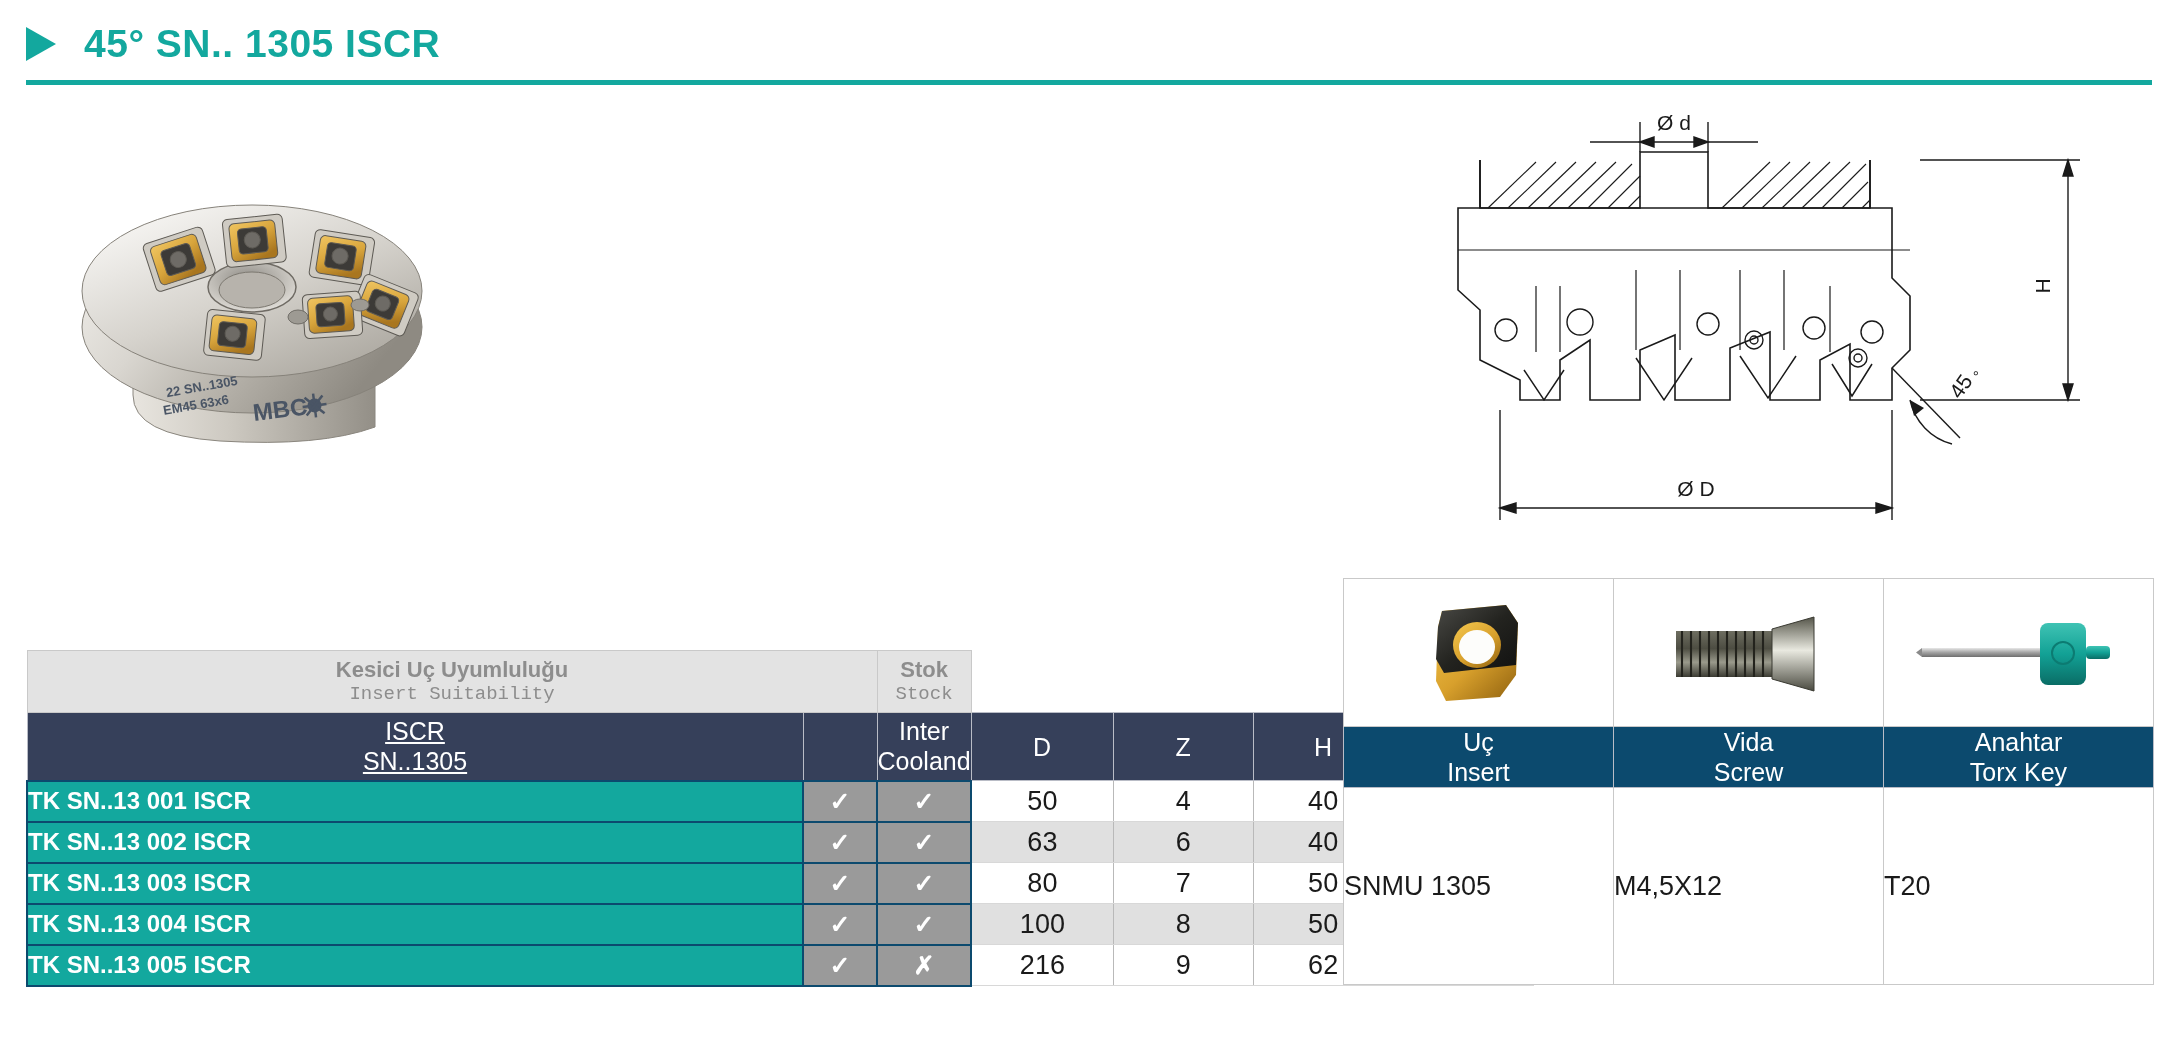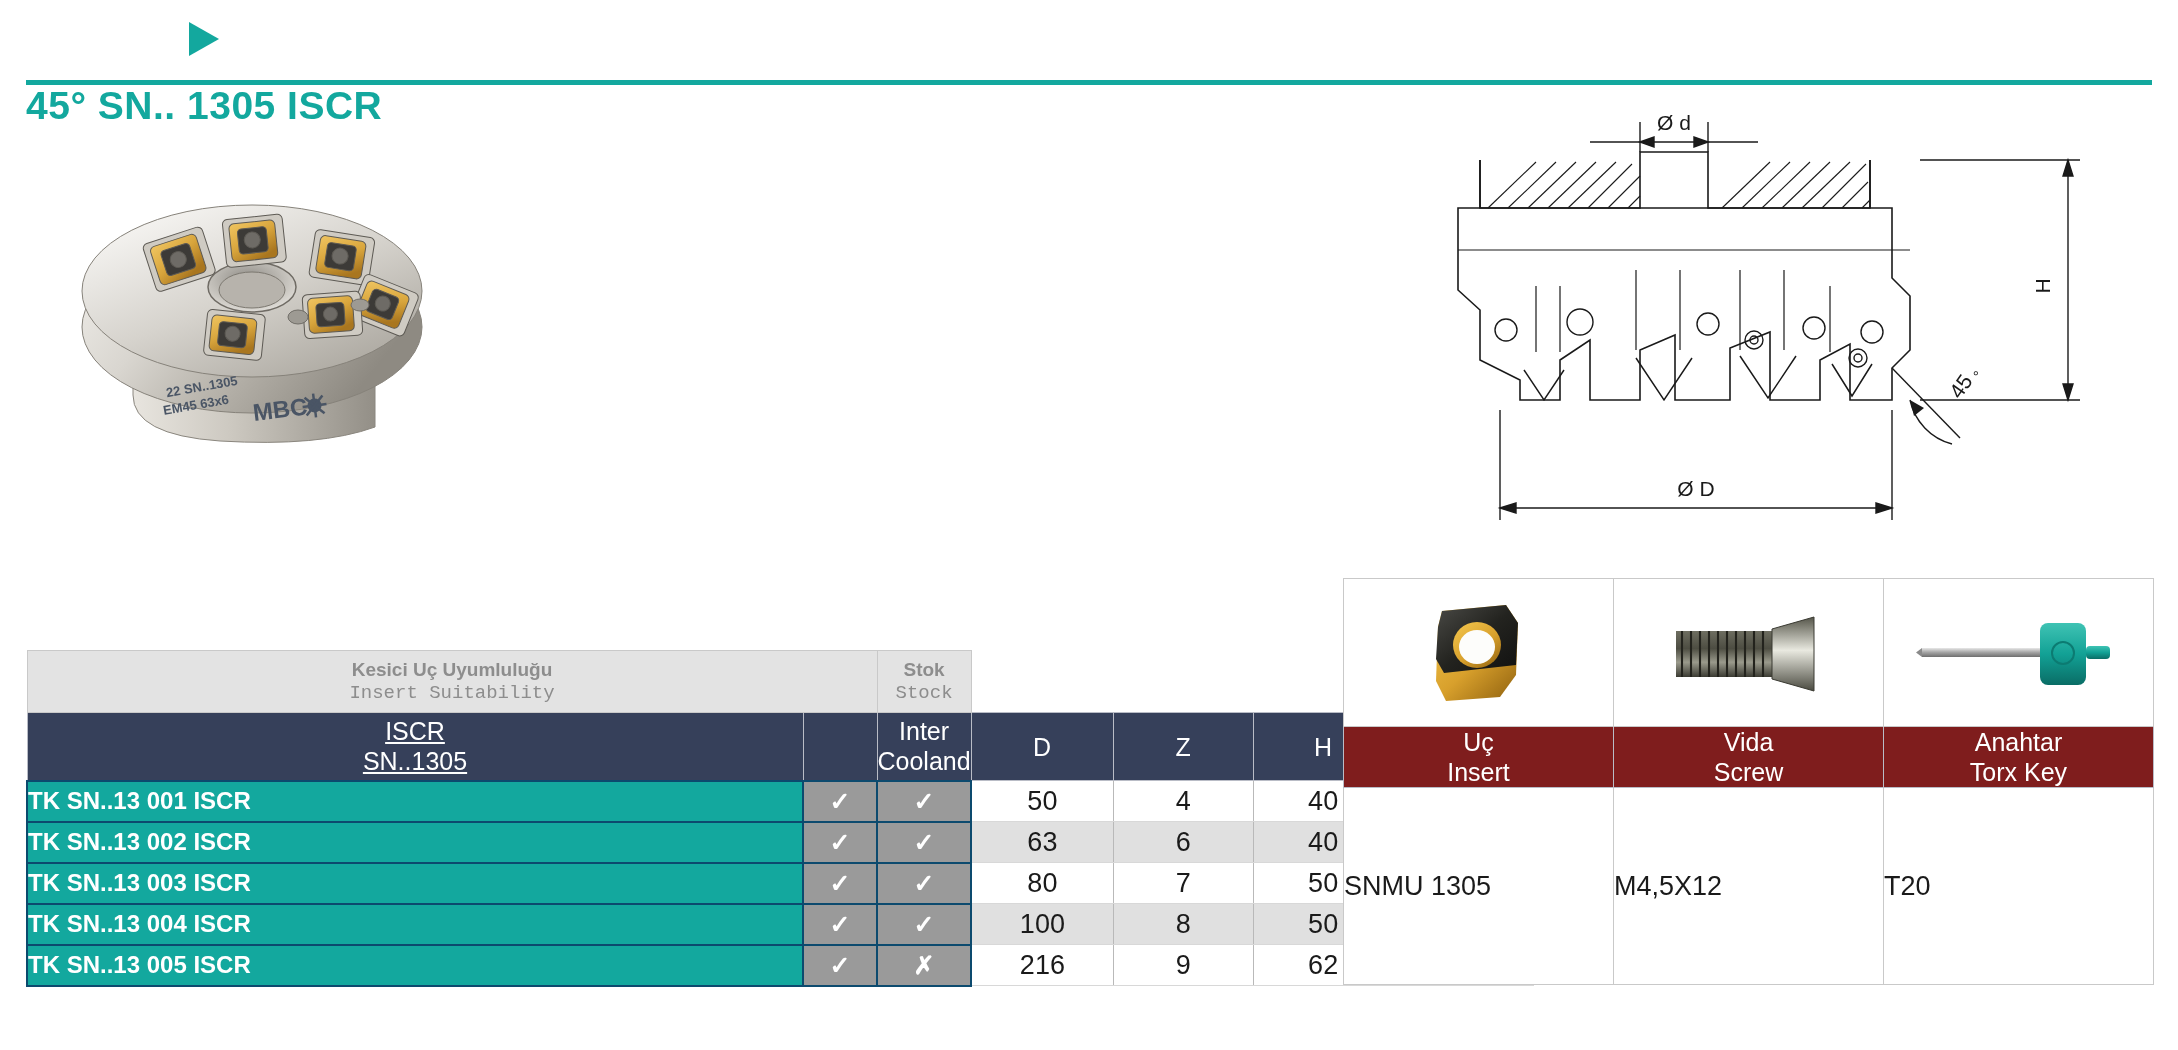--- a/index.html
+++ b/index.html
@@ -5,21 +5,21 @@
   * { box-sizing: border-box; margin: 0; padding: 0; }
   html, body {
     width: 2178px; height: 1050px;
     background: #ffffff;
     font-family: "Liberation Sans", sans-serif;
     overflow: hidden;
   }
   .page { position: relative; width: 2178px; height: 1050px; }
 
   
-  .header { position: absolute; left: 26px; top: 22px; display: flex; align-items: center; gap: 28px; flex-direction: column; }
+  .header { position: absolute; left: 26px; top: 22px; display: flex; align-items: center; gap: 28px; }
   .tri {
     width: 0; height: 0;
     border-left: 30px solid #13a89e;
     border-top: 17px solid transparent;
     border-bottom: 17px solid transparent;
   }
   .title {
     font-size: 39px; font-weight: bold; color: #13a89e;
     letter-spacing: .5px; white-space: nowrap;
   }
@@ -38,21 +38,21 @@
 
   
   .ltable { position: absolute; left: 26px; top: 650px; border-collapse: collapse; }
   .ltable td, .ltable th { border: 2px solid #0c4a6e; padding: 0; }
 
   .sub-head {
     background: #e3e3e3; color: #8d8d8d;
     text-align: center; height: 62px;
     border: 1px solid #c9c9c9 !important;
   }
-  .sub-head .l1 { font-size: 19px; font-weight: bold; line-height: 1.25; }
+  .sub-head .l1 { font-size: 22px; font-weight: bold; line-height: 1.25; }
   .sub-head .l2 { font-size: 19px; font-weight: normal; line-height: 1.25; font-family: Liberation Mono, monospace; }
 
   .dark {
     background: #36405a; color: #ffffff;
     text-align: center; height: 68px;
     font-size: 25px; line-height: 1.2;
     border: 1px solid #b9bcc6 !important;
   }
 
   .code-cell {
@@ -75,21 +75,21 @@
     border-bottom: 1px solid #d8d8d8 !important;
   }
   tr.alt .num { background: #e0e0e0; }
 
   
   .rtable { position: absolute; left: 1343px; top: 578px; border-collapse: collapse; }
   .rtable td { border: 1px solid #c9c9c9; padding: 0; }
   .pic-cell { width: 270px; height: 148px; background: #fff; text-align: center; vertical-align: middle; }
   .pic-cell svg { vertical-align: middle; }
   .acc-head {
-    background: #7f1d1d; color: #fff; text-align: center;
+    background: #0c4a6e; color: #fff; text-align: center;
     height: 52px; font-size: 25px; line-height: 1.2;
     border: 1px solid #b9bcc6 !important;
   }
   .acc-val {
     text-align: left; font-size: 27px; color: #1a1a1a;
     background: #fff; height: 197px;
     border: 1px solid #c9c9c9 !important;
   }
 </style>
 </head>

